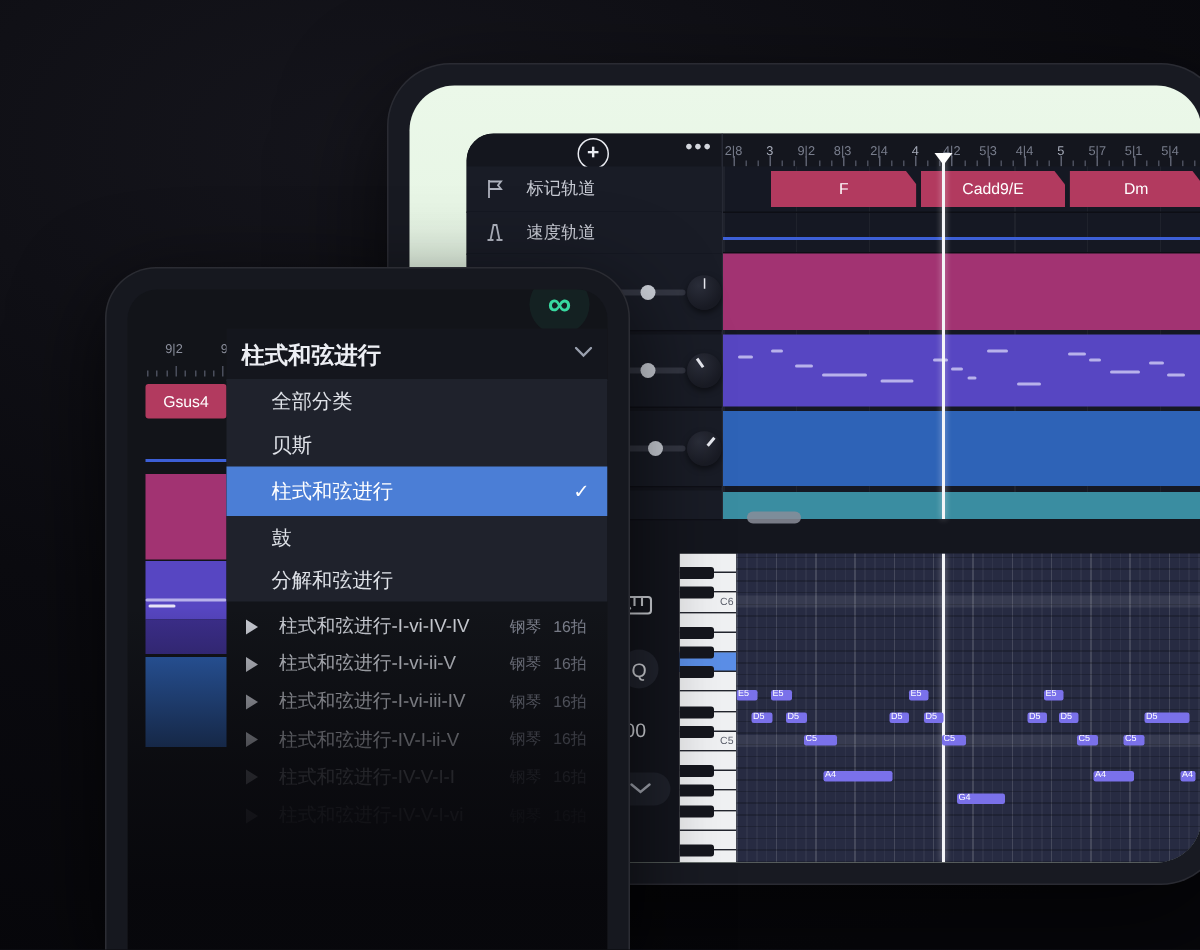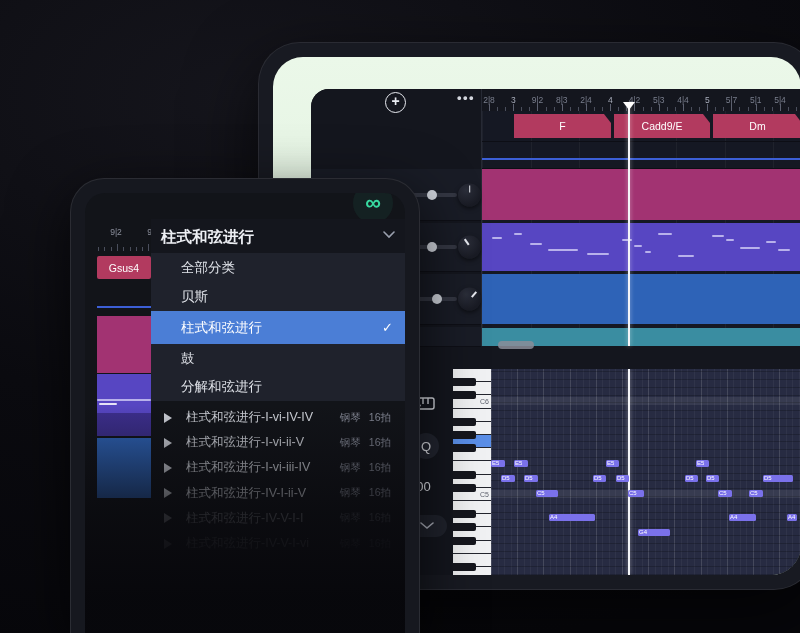--- a/index.html
+++ b/index.html
@@ -182,20 +182,36 @@
           <span class="rtick" style="left: 266.56px;"></span>
           <span class="rtick tall" style="left: 274.64px;"></span>
           <span class="rtick" style="left: 282.72px;"></span>
           <span class="rtick" style="left: 290.8px;"></span>
           <span class="rtick tall" style="left: 298.88px;"></span>
           <span class="rtick" style="left: 306.96px;"></span>
           <span class="rtick" style="left: 315.04px;"></span>
         </div>
       <div class="abs vdiv"></div>
 
+      <div class="abs trackrow" style="top:22px;height:30px;">
+        <span class="trow-icon">
+          <svg width="14" height="14" viewBox="0 0 14 14">
+              <path d="M3 1v12M3 2h8l-2 2.5L11 7H3" fill="none" stroke="#aeb2bd" stroke-width="1.2"></path>
+            </svg>
+        </span>
+        <span class="trow-label">标记轨道</span>
+      </div>
+      <div class="abs trackrow" style="top:52px;height:28px;">
+        <span class="trow-icon">
+          <svg width="14" height="14" viewBox="0 0 14 14">
+              <path d="M4 12L6 2h2l2 10M2 12h4M8 12h4" fill="none" stroke="#aeb2bd" stroke-width="1.2"></path>
+            </svg>
+        </span>
+        <span class="trow-label">速度轨道</span>
+      </div>
 
       <div class="abs trackrow" style="top:80px;height:51px;">
         <span class="trow-label" style="left:37px;top:10px;transform:none;">大提琴</span>
         <span class="hdr-slider">
             <span class="hdr-dot" style="left:16px;"></span>
           </span>
         <span class="knob">
             <i style="transform:translateX(-50%) rotate(0deg);"></i>
           </span>
       </div>

